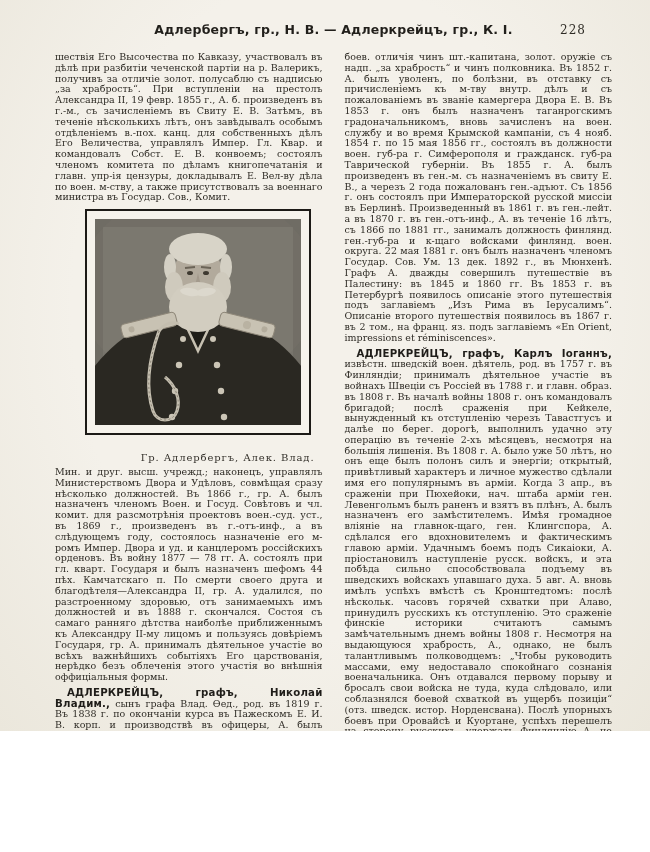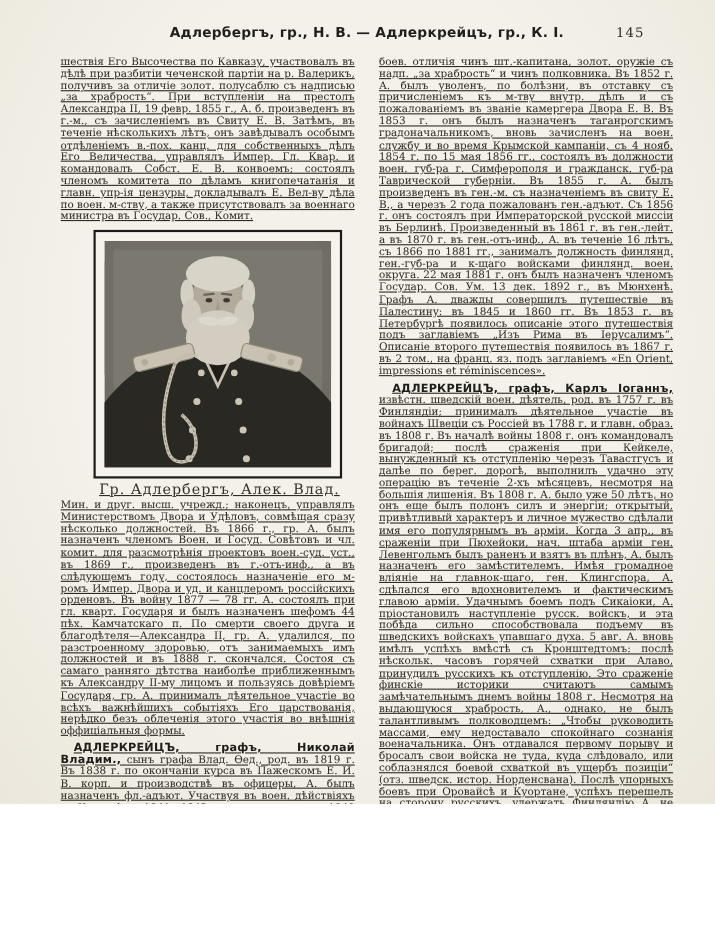--- a/index.html
+++ b/index.html
@@ -12,52 +12,52 @@
     position:absolute; top:22px; left:55px; width:557px; text-align:center;
     font-family:"DejaVu Sans", sans-serif; font-weight:bold;
     font-size:12.5px; letter-spacing:0.2px; color:#211f1b; white-space:nowrap;
   }
   .rh-page {
     position:absolute; top:23px; left:560px; width:40px;
     font-size:12px; color:#2e2b25; letter-spacing:1px;
   }
   .columns {
     position:absolute; top:52px; left:55px; width:557px; height:736px;
-    display:flex; gap:22px; overflow:hidden;text-decoration:underline;
+    display:flex; gap:22px; overflow:hidden;
   }
   .col { width:272px; text-align:justify; font-size:9.5px; line-height:10.8px; }
   .col p { margin:0; text-indent:0; }
   .col p.entry { text-indent:12px; margin-top:5px; }
   .headword {
     font-family:"DejaVu Sans", sans-serif; font-weight:bold;
     font-size:10.2px; letter-spacing:0.2px; color:#1f1d19;
   }
   figure.portrait { margin:6px 8px 3px auto; width:230px; }
   .frame {
     border:2px solid #1c1a16; background:#f6f3ec; padding:8px;
     width:206px; height:206px; box-sizing:content-box;
   }
   .frame svg { display:block; }
   figcaption {
-    text-align:center; font-size:13px; letter-spacing:0.9px;
-    margin-top:6px; color:#33302a; white-space:nowrap;
+    text-align:right; font-size:10px; letter-spacing:0.9px;
+    margin-top:18px; color:#33302a; white-space:nowrap;
   }
   .imprint {
     position:absolute; left:88px; top:786px; font-size:7.5px; font-weight:bold;
     letter-spacing:0.3px; color:#3c3931;
   }
   .signature { position:absolute; left:565px; top:782px; font-size:11px; color:#2e2b25; }
 </style>
 </head>
 <body>
 
 <div class="page">
 
   <div class="running-head">Адлербергъ, гр., Н. В. — Адлеркрейцъ, гр., К. I.</div>
-  <div class="rh-page">145</div>
+  <div class="rh-page">228</div>
 
   <div class="columns">
 
     <div class="col">
       <p class="cont">шествія Его Высочества по Кавказу, участвовалъ въ дѣлѣ при разбитіи чеченской партіи на р. Валерикъ, получивъ за отличіе золот. полусаблю съ надписью „за храбрость“. При вступленіи на престолъ Александра II, 19 февр. 1855 г., А. б. произведенъ въ г.-м., съ зачисленіемъ въ Свиту Е. В. Затѣмъ, въ теченіе нѣсколькихъ лѣтъ, онъ завѣдывалъ особымъ отдѣленіемъ в.-пох. канц. для собственныхъ дѣлъ Его Величества, управлялъ Импер. Гл. Квар. и командовалъ Собст. Е. В. конвоемъ; состоялъ членомъ комитета по дѣламъ книгопечатанія и главн. упр-ія цензуры, докладывалъ Е. Вел-ву дѣла по воен. м-ству, а также присутствовалъ за военнаго министра въ Государ. Сов., Комит.</p>
 
       <figure class="portrait">
         <div class="frame">
           <svg width="206" height="206" viewBox="0 0 206 206" aria-hidden="true">
             <rect width="206" height="206" fill="#77746c"></rect>

